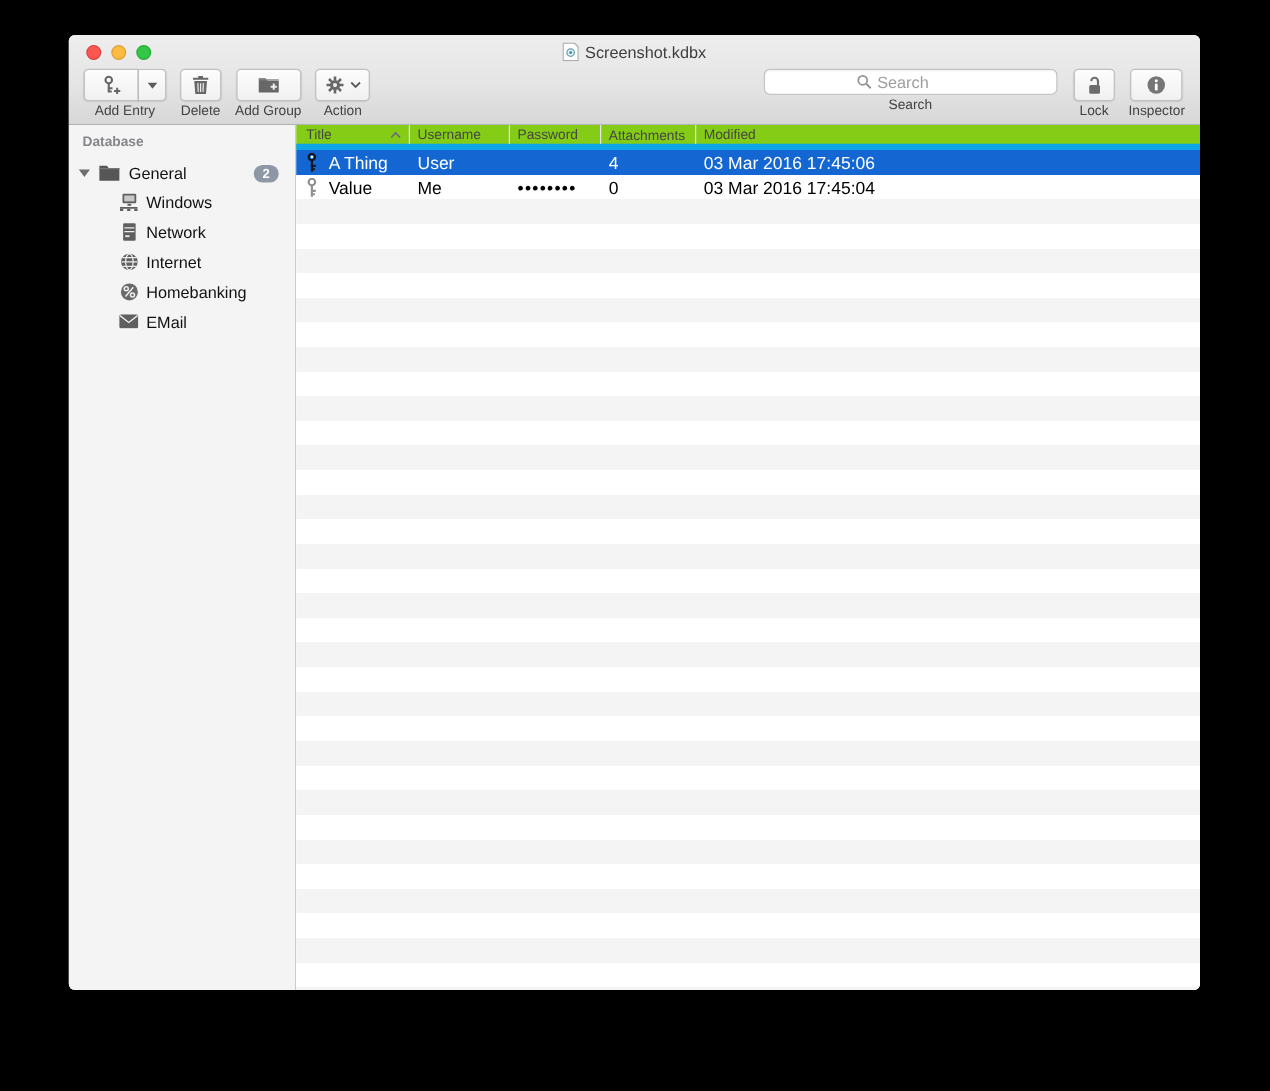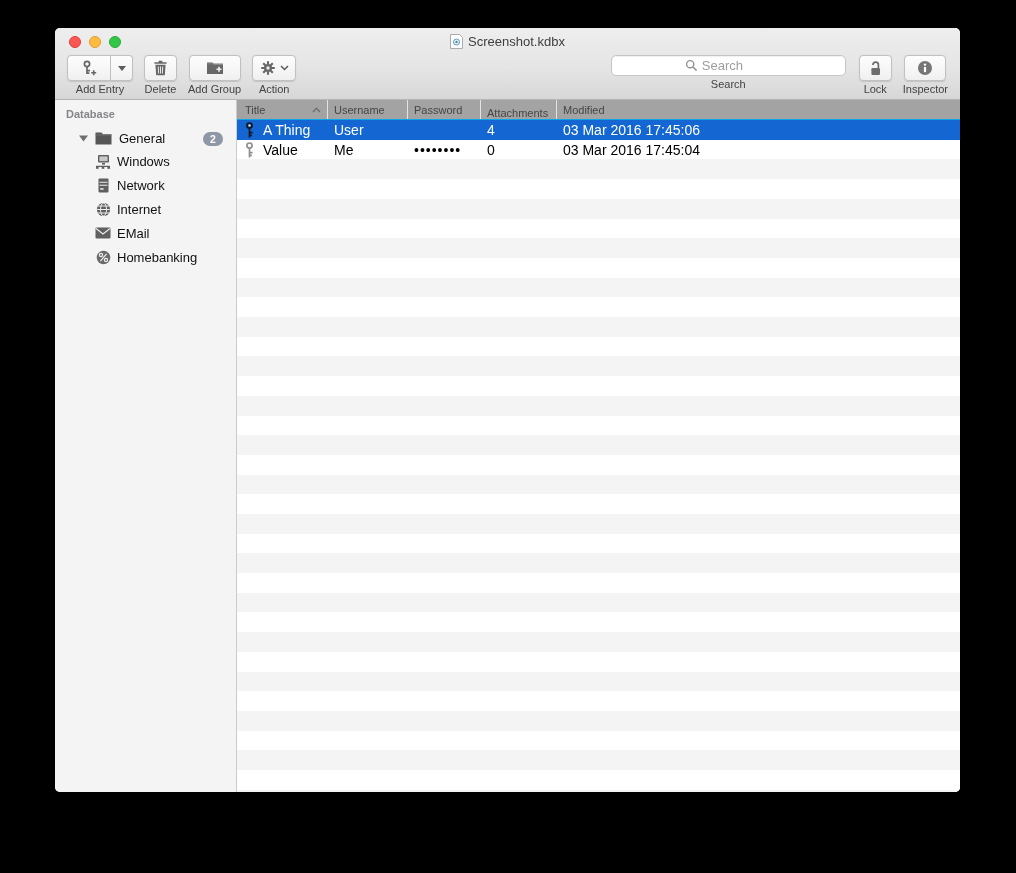--- a/index.html
+++ b/index.html
@@ -46,32 +46,32 @@
   .search-field input { border:none; outline:none; width:70px; font-size:13px;
     color:#444; background:transparent; font-family:"Liberation Sans",sans-serif; }
   .search-field input::placeholder { color:#9d9d9d; opacity:1; }
 
   
   .main { display:flex; flex:1; min-height:0; }
   .sidebar { width:182px; flex:0 0 182px; background:#f4f4f5;
     border-right:1px solid #cbcbcb; padding-top:8px; font-size:13px; color:#111; }
   .sb-header { font-size:11px; font-weight:bold; color:#86868a; padding-left:11px;
     margin-bottom:8px; }
-  .sb-root { height:21px; display:flex; align-items:center; padding-left:24px; }
+  .sb-root { height:21px; display:flex; align-items:center; padding-left:8px; }
   .sb-root .disc { width:9px; margin-right:7px; display:flex; }
   .sb-root .label { margin-left:7px; flex:1; }
   .badge { margin-right:13px; min-width:20px; height:14px; border-radius:8px;
     background:#8d97a5; color:#fff; font-size:10.5px; font-weight:bold;
     display:flex; align-items:center; justify-content:center; padding:0 5px; }
   .sb-item { height:24px; display:flex; align-items:center; padding-left:40px; }
   .sb-item .icn { width:16px; margin-right:6px; display:flex; justify-content:center; }
 
   .content { flex:1; display:flex; flex-direction:column; min-width:0; background:#fff; }
   .thead { height:20px; flex:0 0 20px; display:flex; font-size:11px; color:#454545;
-    border-bottom:1px solid #0ea5e9; background:#a3a3a3; }
+    border-bottom:5px solid #0ea5e9; background:#84cc16; }
   .th { display:flex; align-items:center; padding-left:6px; border-right:1px solid #e3e3e3; }
   .th.c-title { width:91px; padding-left:8px; justify-content:space-between; padding-right:6px; }
   .th.c-user { width:80px; } .th.c-pass { width:73px; } .th.c-att { width:76px;align-items:flex-end; }
   .th.c-mod { flex:1; border-right:none; }
 
   .tbody { flex:1; position:relative;
     background:repeating-linear-gradient(180deg,#f4f4f5 0 19.7px,#ffffff 19.7px 39.4px); }
   .trow { height:19.7px; display:flex; align-items:center; font-size:14px; color:#000; }
   .trow.selected { background:#1467d2; color:#fff; }
   .td { overflow:hidden; white-space:nowrap; padding-left:6px; }
@@ -282,40 +282,40 @@
                   <ellipse cx="7.5" cy="7.5" rx="3" ry="6.4"></ellipse>
                   <path d="M1.2 7.5h12.6M2 4h11M2 11h11"></path>
                 </g>
               </svg>
           </span>
           <span>Internet</span>
         </div>
 
         <div class="sb-item">
           <span class="icn">
-            <svg width="16" height="12" viewBox="0 0 16 12">
-                <rect x="0.5" y="0.5" width="15" height="11" rx="1.2" fill="#5f5f5f"></rect>
-                <path d="M1 1.5l7 5.5 7-5.5" fill="none" stroke="#ededed" stroke-width="1.1"></path>
-              </svg>
-          </span>
-          <span>EMail</span>
-        </div>
-
-        <div class="sb-item">
-          <span class="icn">
             <svg width="15" height="15" viewBox="0 0 15 15">
                 <circle cx="7.5" cy="7.5" r="6.8" fill="#6a6a6a"></circle>
                 <g stroke="#ededed" stroke-width="1.2" fill="none">
                   <circle cx="5" cy="5" r="1.6"></circle>
                   <circle cx="10" cy="10" r="1.6"></circle>
                   <path d="M10.6 3.8L4.4 11.2"></path>
                 </g>
               </svg>
           </span>
           <span>Homebanking</span>
+        </div>
+
+        <div class="sb-item">
+          <span class="icn">
+            <svg width="16" height="12" viewBox="0 0 16 12">
+                <rect x="0.5" y="0.5" width="15" height="11" rx="1.2" fill="#5f5f5f"></rect>
+                <path d="M1 1.5l7 5.5 7-5.5" fill="none" stroke="#ededed" stroke-width="1.1"></path>
+              </svg>
+          </span>
+          <span>EMail</span>
         </div>
       </div>
 
       <div class="content">
         <div class="thead">
           <div class="th c-title">
             <span>Title</span>
             <span>
               <svg width="9" height="6" viewBox="0 0 9 6">
                   <polyline points="1,5 4.5,1.3 8,5" fill="none" stroke="#6f6f6f" stroke-width="1.4"></polyline>

